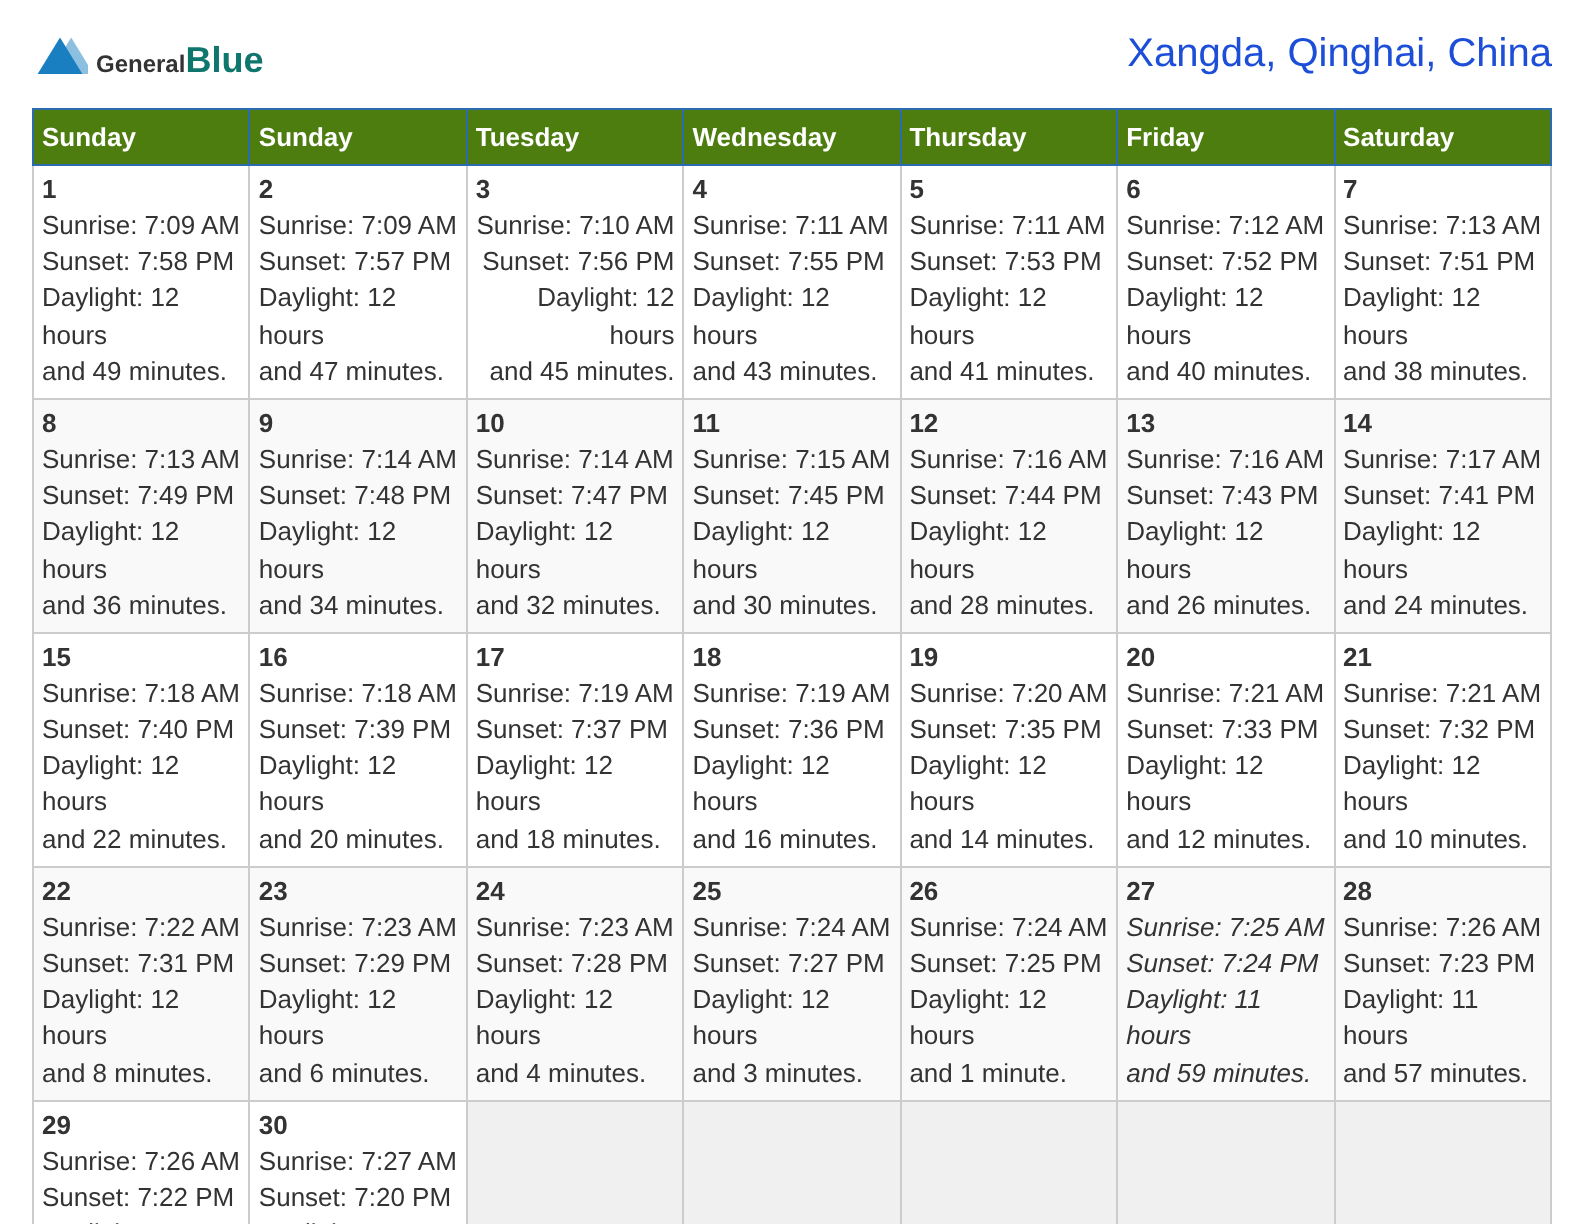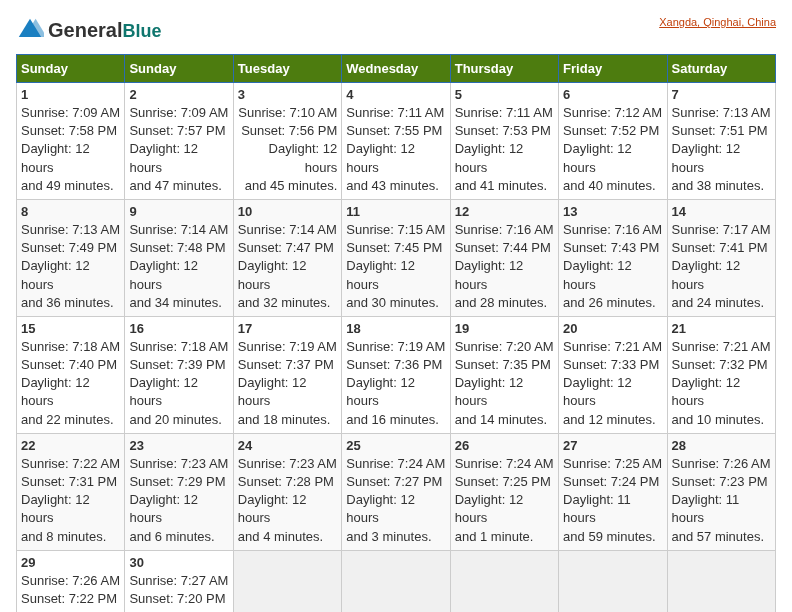--- a/index.html
+++ b/index.html
@@ -15,21 +15,21 @@
       justify-content: space-between;
       align-items: flex-start;
       margin-bottom: 10px;
     }
     .logo {
       display: flex;
       align-items: center;
       gap: 4px;
     }
     .logo-text-general {
-      font-size: 20px;
+      font-size: 12px;
       font-weight: bold;
       color: #333;
     }
     .logo-text-blue {
       font-size: 18px;
       font-weight: bold;
       color: #0f766e;
     }
     .logo-icon {
       width: 28px;
@@ -37,23 +37,22 @@
     }
     .title-area {
       text-align: right;
     }
     .month-title {
       font-size: 36px;
       font-weight: bold;
       color: #333;
     }
     .location-title {
-      font-size: 11px;
-      color: #c2410c;
-      text-decoration: underline;
+      font-size: 20px;
+      color: #1d4ed8;
     }
     table {
       width: 100%;
       border-collapse: collapse;
       table-layout: fixed;
     }
     thead th {
       background-color: #4d7c0f;
       color: white;
       font-size: 13px;
@@ -304,21 +303,21 @@
         </td>
         <td>
           <span class="day-num">26</span>
           <div class="day-info" style="white-space: pre-line;">Sunrise: 7:24 AM
 Sunset: 7:25 PM
 Daylight: 12 hours
 and 1 minute.</div>
         </td>
         <td>
           <span class="day-num">27</span>
-          <div class="day-info" style="white-space: pre-line;">Sunrise: 7:25 AM
+          <div class="day-info" style="white-space: pre-line; font-style: italic;">Sunrise: 7:25 AM
 Sunset: 7:24 PM
 Daylight: 11 hours
 and 59 minutes.</div>
         </td>
         <td>
           <span class="day-num">28</span>
           <div class="day-info" style="white-space: pre-line;">Sunrise: 7:26 AM
 Sunset: 7:23 PM
 Daylight: 11 hours
 and 57 minutes.</div>

